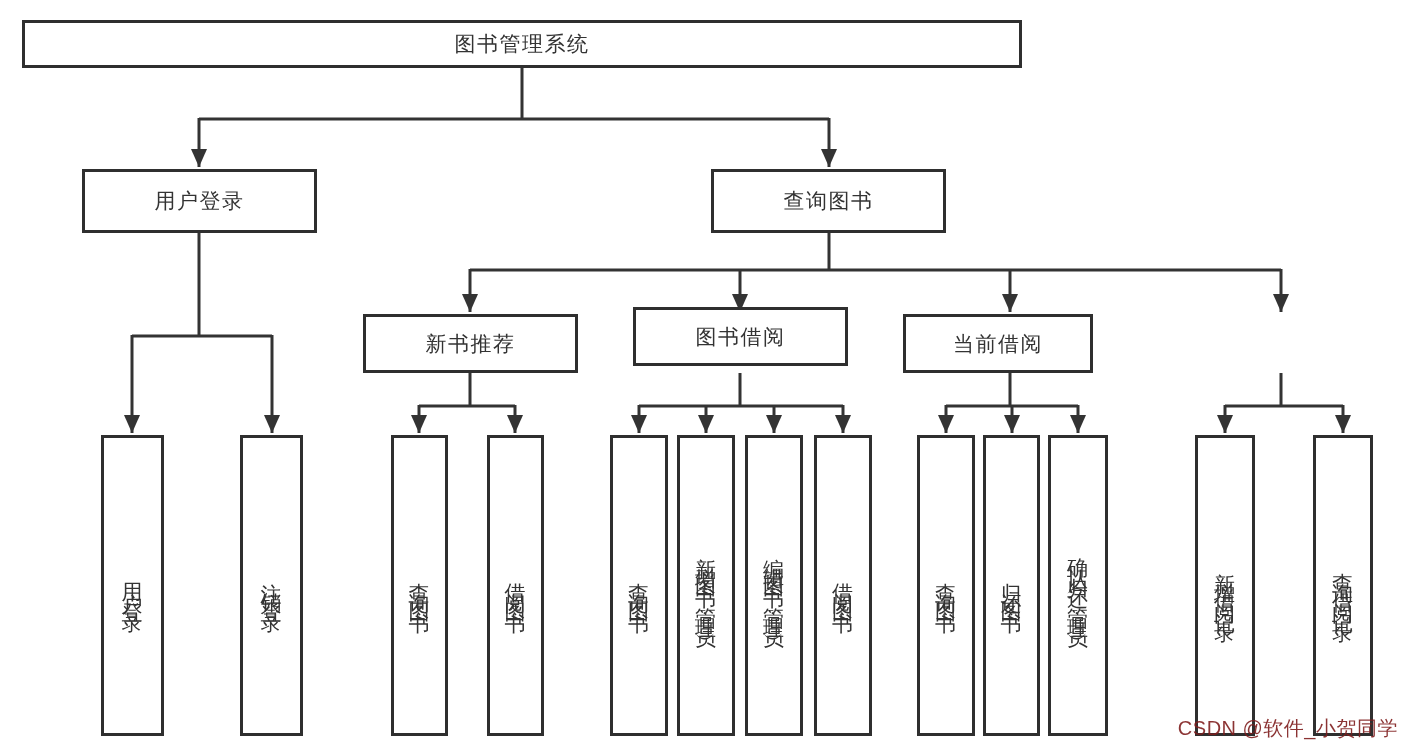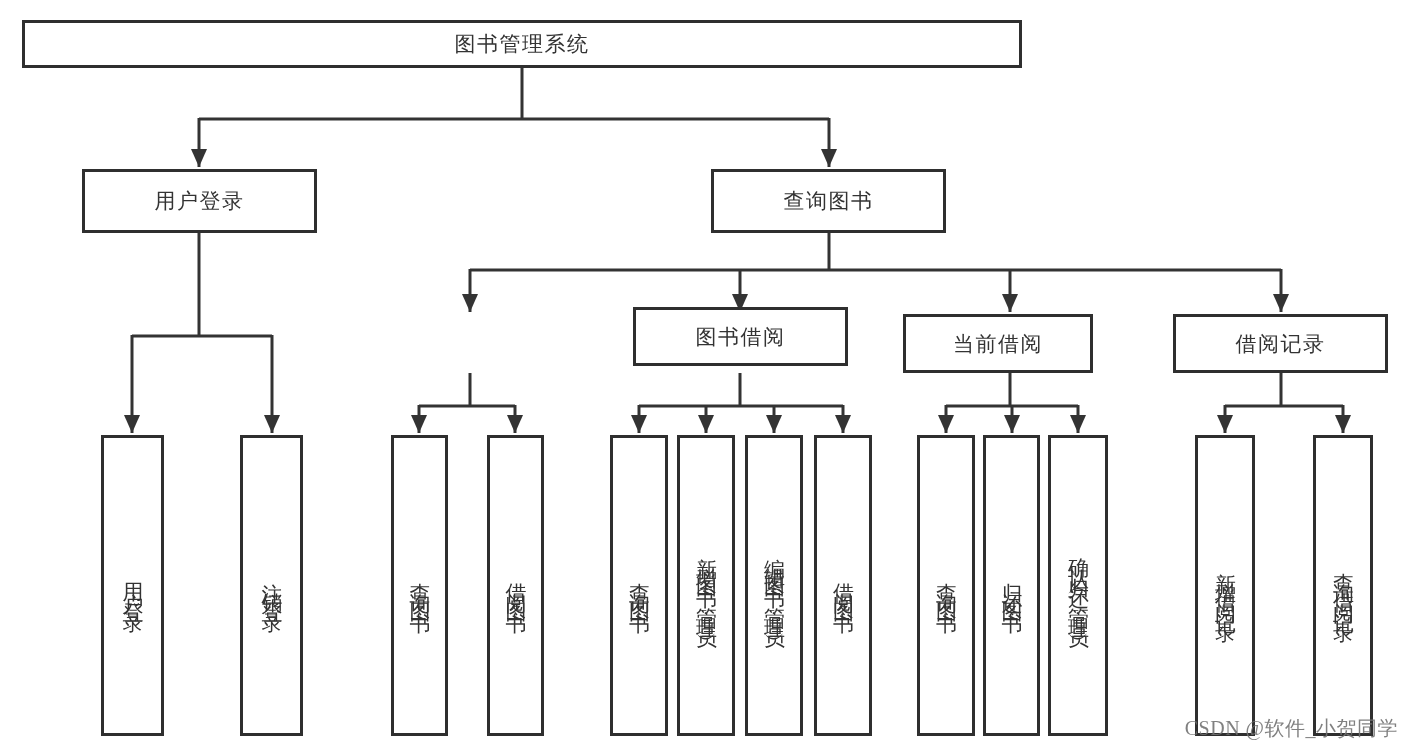--- a/index.html
+++ b/index.html
@@ -1,21 +1,21 @@
 <!DOCTYPE html>
 <html><head>
 <meta charset="utf-8">
 <style>
   html, body { margin: 0; padding: 0; background: #ffffff; }
   .canvas {
     position: relative;
     width: 1405px;
     height: 747px;
     background: #ffffff;
-    font-family: Liberation Serif, serif;
+    font-family: Liberation Sans, sans-serif;
     color: #333333;
     overflow: hidden;
   }
   svg.connectors {
     position: absolute;
     left: 0; top: 0;
     width: 1405px; height: 747px;
     pointer-events: none;
   }
   svg.connectors path.ln,
@@ -46,21 +46,21 @@
     letter-spacing: 10px;
     line-height: 1;
     white-space: nowrap;
   }
   .watermark {
     position: absolute;
     right: 7px;
     bottom: 5px;
     font-size: 20px;
     letter-spacing: 0.5px;
-    color: #737373;
+    color: #7f1d1d;
     opacity: 0.9;
     white-space: nowrap;
   }
 </style>
 </head>
 <body>
 
 <div class="canvas">
 
   <svg class="connectors" viewBox="0 0 1405 747" xmlns="http://www.w3.org/2000/svg">
@@ -108,28 +108,28 @@
     <span class="h-label">图书管理系统</span>
   </div>
 
   <div class="box" style="left:82px;top:169px;width:235px;height:64px">
     <span class="h-label">用户登录</span>
   </div>
   <div class="box" style="left:711px;top:169px;width:235px;height:64px">
     <span class="h-label">查询图书</span>
   </div>
 
+  <div class="box" style="left:363px;top:314px;width:215px;height:59px">
+    <span class="h-label">新书推荐</span>
+  </div>
   <div class="box" style="left:633px;top:307px;width:215px;height:59px">
     <span class="h-label">图书借阅</span>
   </div>
   <div class="box" style="left:903px;top:314px;width:190px;height:59px">
     <span class="h-label">当前借阅</span>
-  </div>
-  <div class="box" style="left:1173px;top:314px;width:215px;height:59px">
-    <span class="h-label">借阅记录</span>
   </div>
 
   <div class="box leaf" style="left:101px;top:435px;width:63px;height:301px">
     <span class="v-label">用户登录</span>
   </div>
   <div class="box leaf" style="left:240px;top:435px;width:63px;height:301px">
     <span class="v-label">注销登录</span>
   </div>
 
   <div class="box leaf" style="left:391px;top:435px;width:57px;height:301px">

